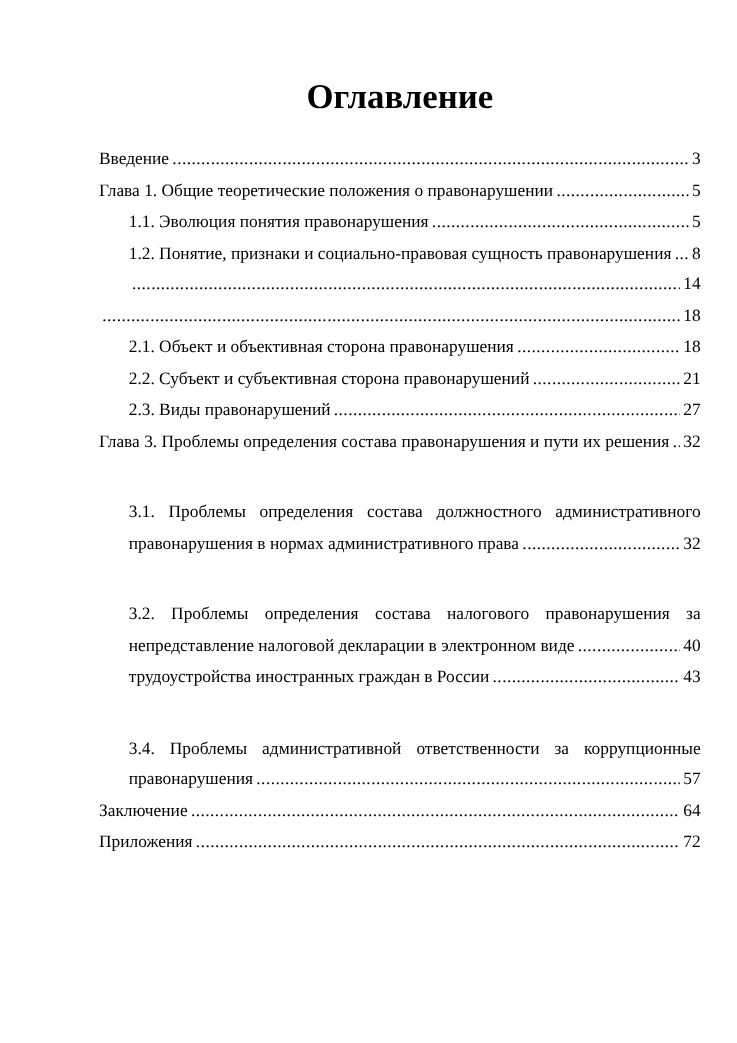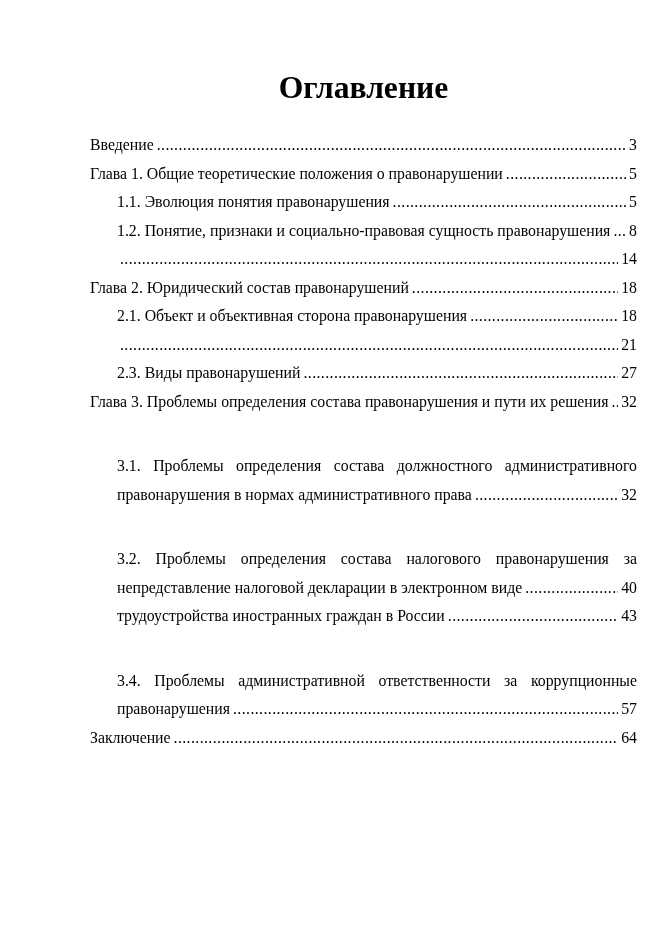--- a/index.html
+++ b/index.html
@@ -89,34 +89,34 @@
         </div>
       </div>
       <div class="entry lvl1">
         <div class="row">
           <span class="dots" aria-hidden="true"></span>
           <span class="pg">14</span>
         </div>
       </div>
       <div class="entry lvl0">
         <div class="row">
-          <span class="t">Глава 2. Юридический состав правонарушений</span>
           <span class="dots" aria-hidden="true"></span>
           <span class="pg">18</span>
         </div>
       </div>
       <div class="entry lvl1">
         <div class="row">
           <span class="t">2.1. Объект и объективная сторона правонарушения</span>
           <span class="dots" aria-hidden="true"></span>
           <span class="pg">18</span>
         </div>
       </div>
       <div class="entry lvl1">
         <div class="row">
+          <span class="t">2.2. Субъект и субъективная сторона правонарушений</span>
           <span class="dots" aria-hidden="true"></span>
           <span class="pg">21</span>
         </div>
       </div>
       <div class="entry lvl1">
         <div class="row">
           <span class="t">2.3. Виды правонарушений</span>
           <span class="dots" aria-hidden="true"></span>
           <span class="pg">27</span>
         </div>
@@ -159,14 +159,21 @@
           <span class="pg">57</span>
         </div>
       </div>
       <div class="entry lvl0">
         <div class="row">
           <span class="t">Заключение</span>
           <span class="dots" aria-hidden="true"></span>
           <span class="pg">64</span>
         </div>
       </div>
+      <div class="entry lvl0">
+        <div class="row">
+          <span class="t">Приложения</span>
+          <span class="dots" aria-hidden="true"></span>
+          <span class="pg">72</span>
+        </div>
+      </div>
     </div>
 </div>
 
 </body></html>

